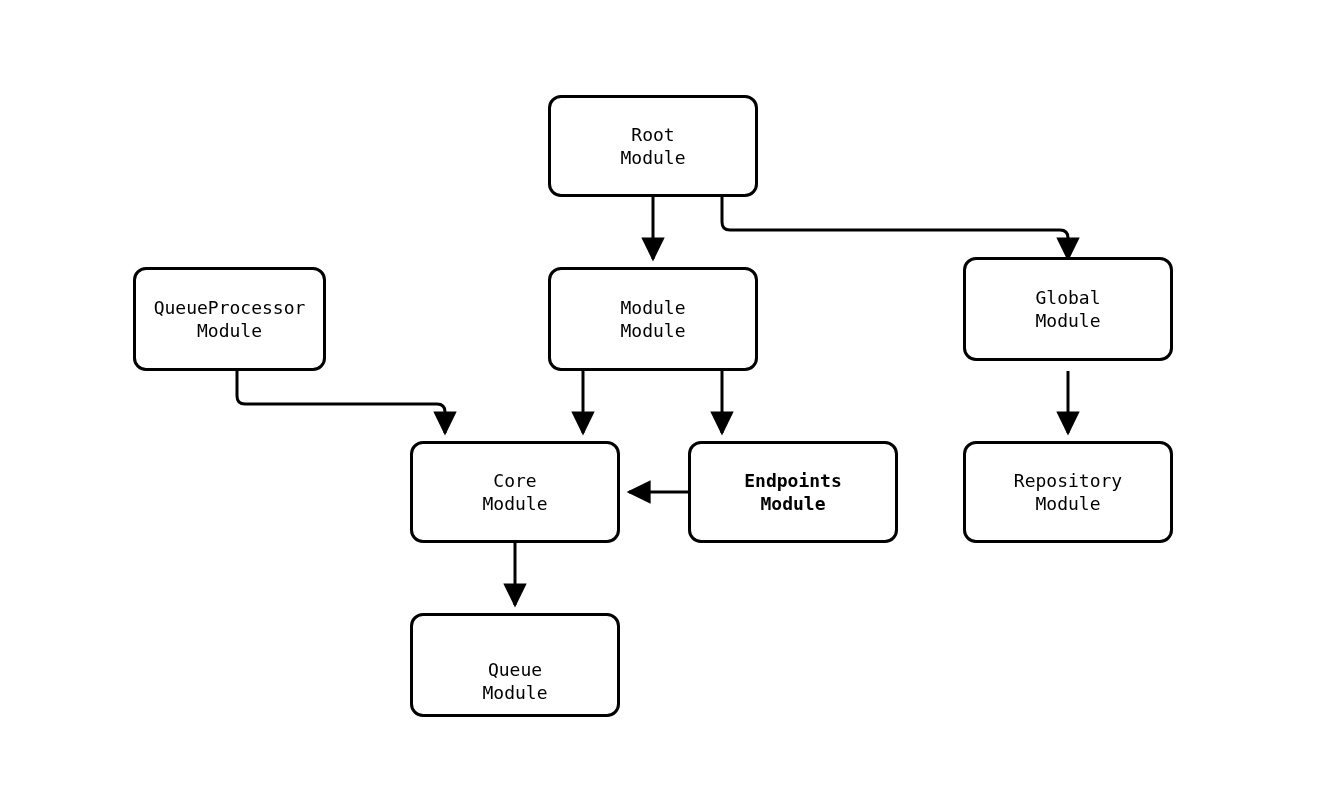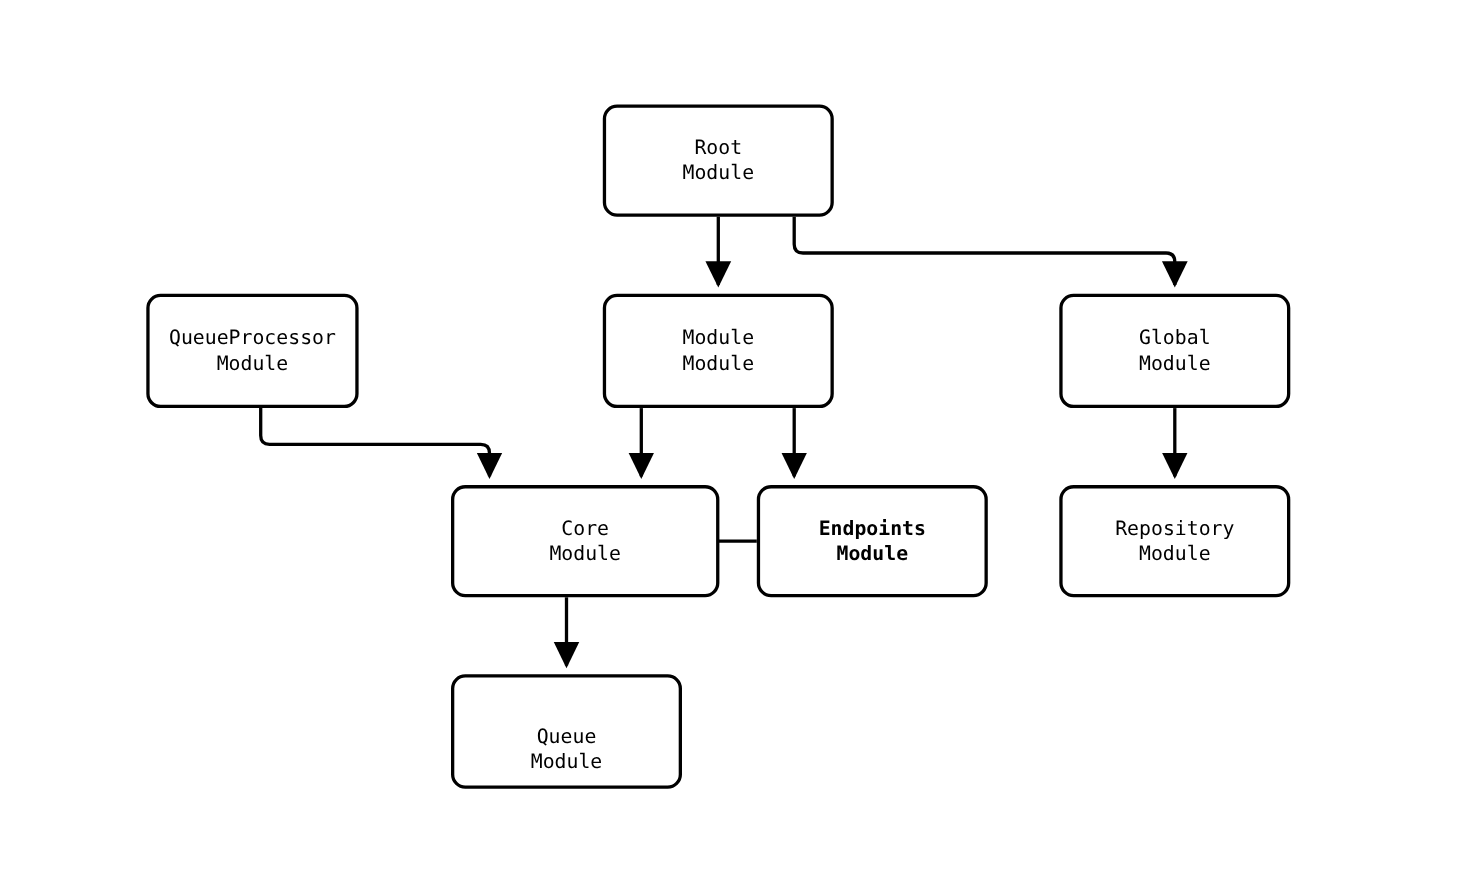--- a/index.html
+++ b/index.html
@@ -89,26 +89,26 @@
   <div class="node" style="left: 133px; top: 267px; width: 193px; height: 104px; border-color: rgb(0, 0, 0);">
     <span class="node-line" style="color: rgb(0, 0, 0);">QueueProcessor</span>
     <span class="node-line" style="color: rgb(0, 0, 0);">Module</span>
   </div>
 
   <div class="node" style="left: 548px; top: 267px; width: 210px; height: 104px; border-color: rgb(0, 0, 0);">
     <span class="node-line" style="color: rgb(0, 0, 0);">Module</span>
     <span class="node-line" style="color: rgb(0, 0, 0);">Module</span>
   </div>
 
-  <div class="node" style="left: 963px; top: 267px; width: 210px; height: 104px; border-color: rgb(0, 0, 0);">
+  <div class="node" style="left: 963px; top: 257px; width: 210px; height: 104px; border-color: rgb(0, 0, 0);">
     <span class="node-line" style="color: rgb(0, 0, 0);">Global</span>
     <span class="node-line" style="color: rgb(0, 0, 0);">Module</span>
   </div>
 
-  <div class="node" style="left: 410px; top: 441px; width: 244px; height: 102px; border-color: rgb(0, 0, 0);">
+  <div class="node" style="left: 410px; top: 441px; width: 210px; height: 102px; border-color: rgb(0, 0, 0);">
     <span class="node-line" style="color: rgb(0, 0, 0);">Core</span>
     <span class="node-line" style="color: rgb(0, 0, 0);">Module</span>
   </div>
 
   <div class="node" style="left: 688px; top: 441px; width: 210px; height: 102px; border-color: rgb(0, 0, 0); font-weight: bold;">
     <span class="node-line" style="color: rgb(0, 0, 0);">Endpoints</span>
     <span class="node-line" style="color: rgb(0, 0, 0);">Module</span>
   </div>
 
   <div class="node" style="left: 963px; top: 441px; width: 210px; height: 102px; border-color: rgb(0, 0, 0);">

